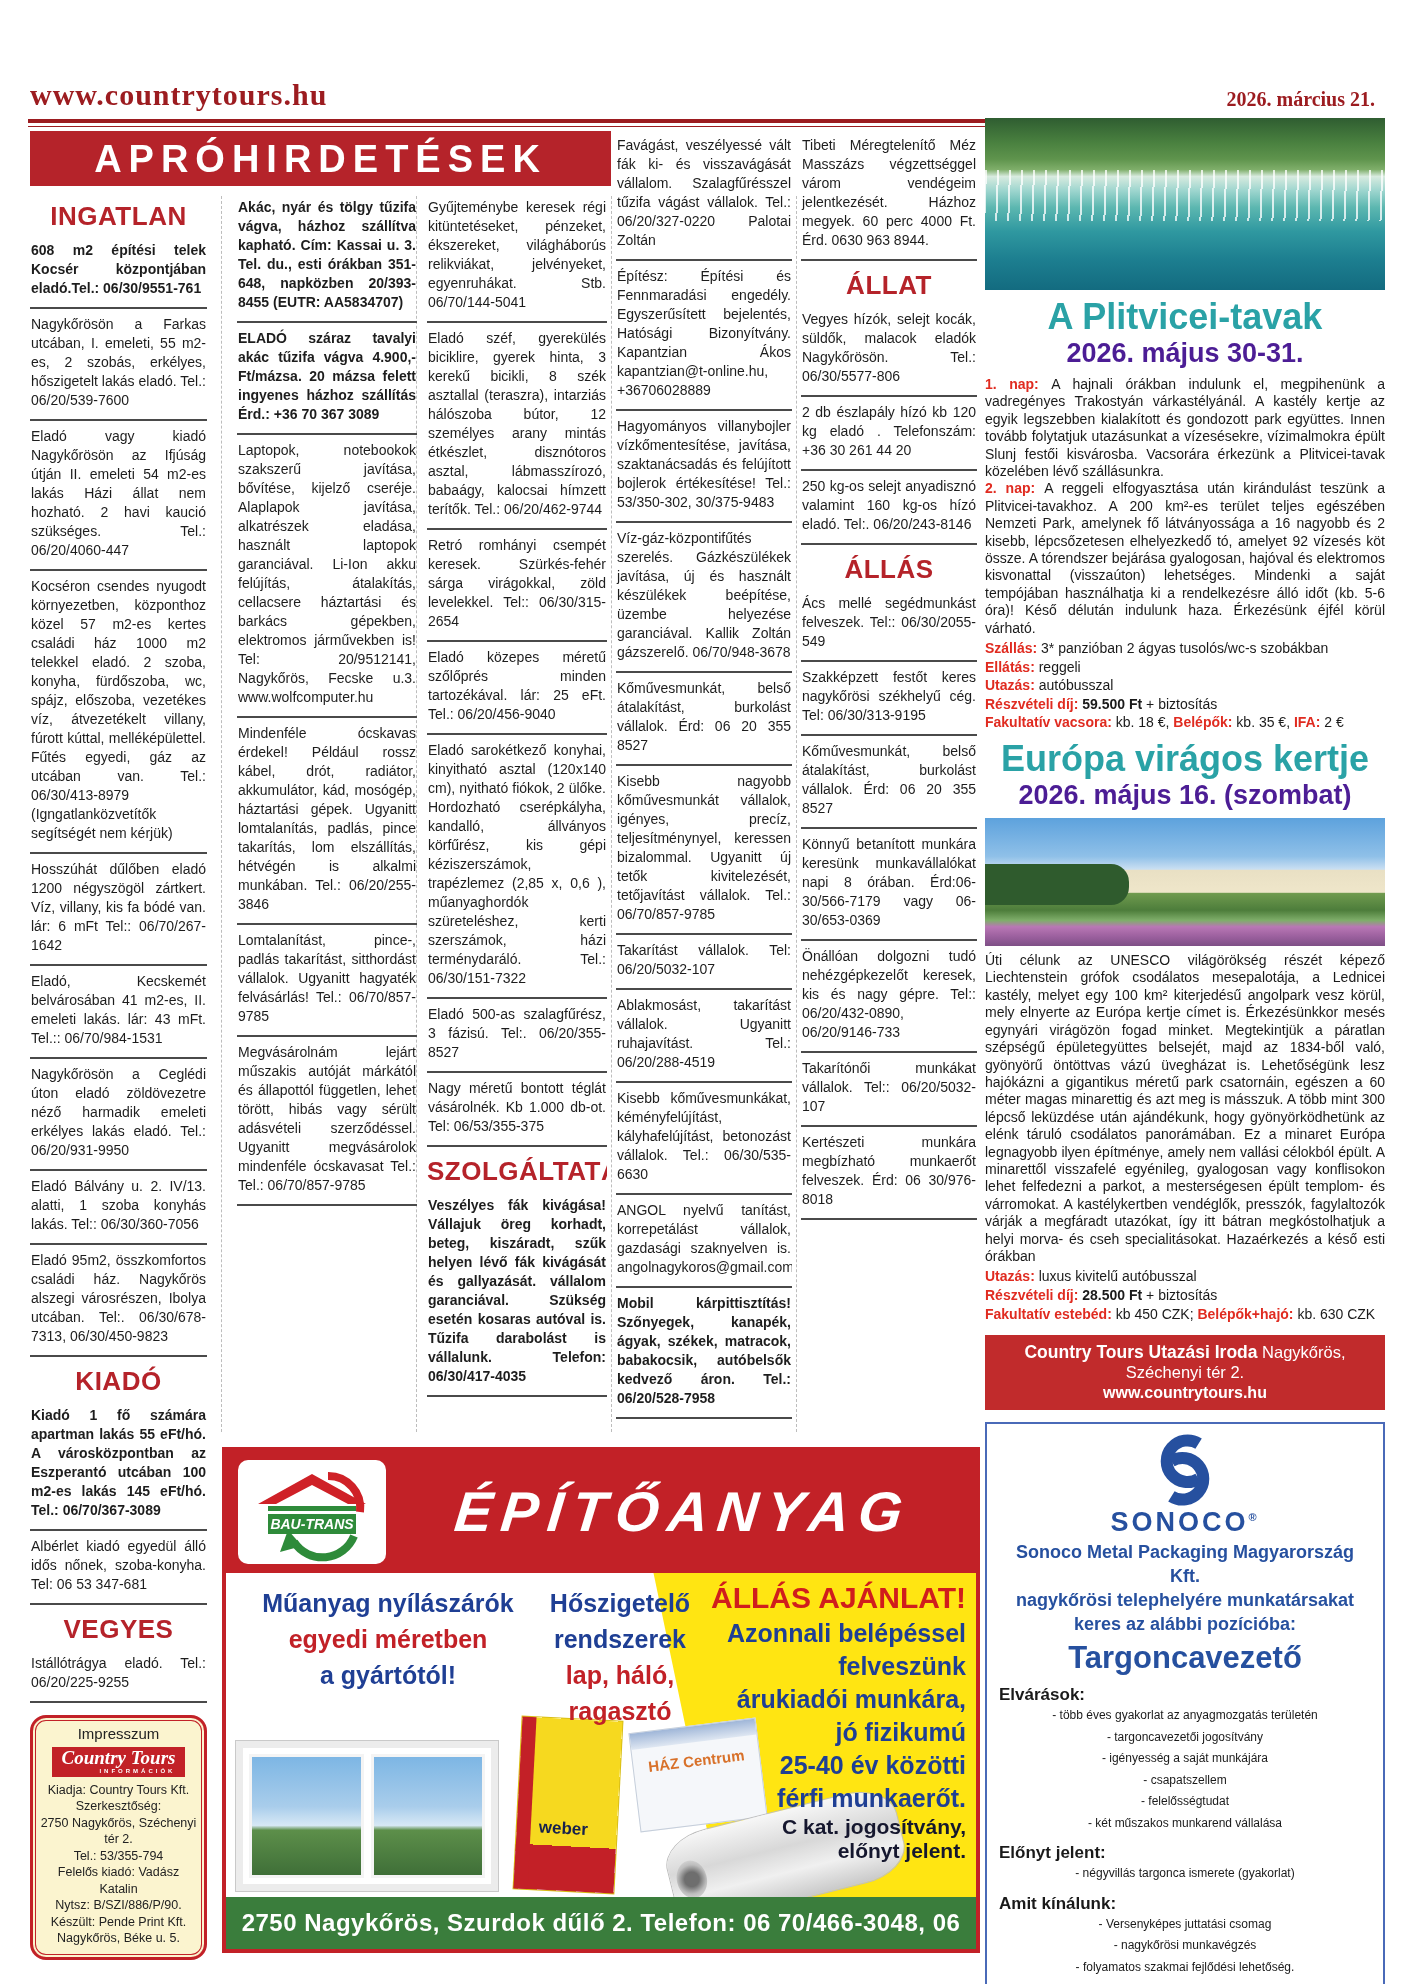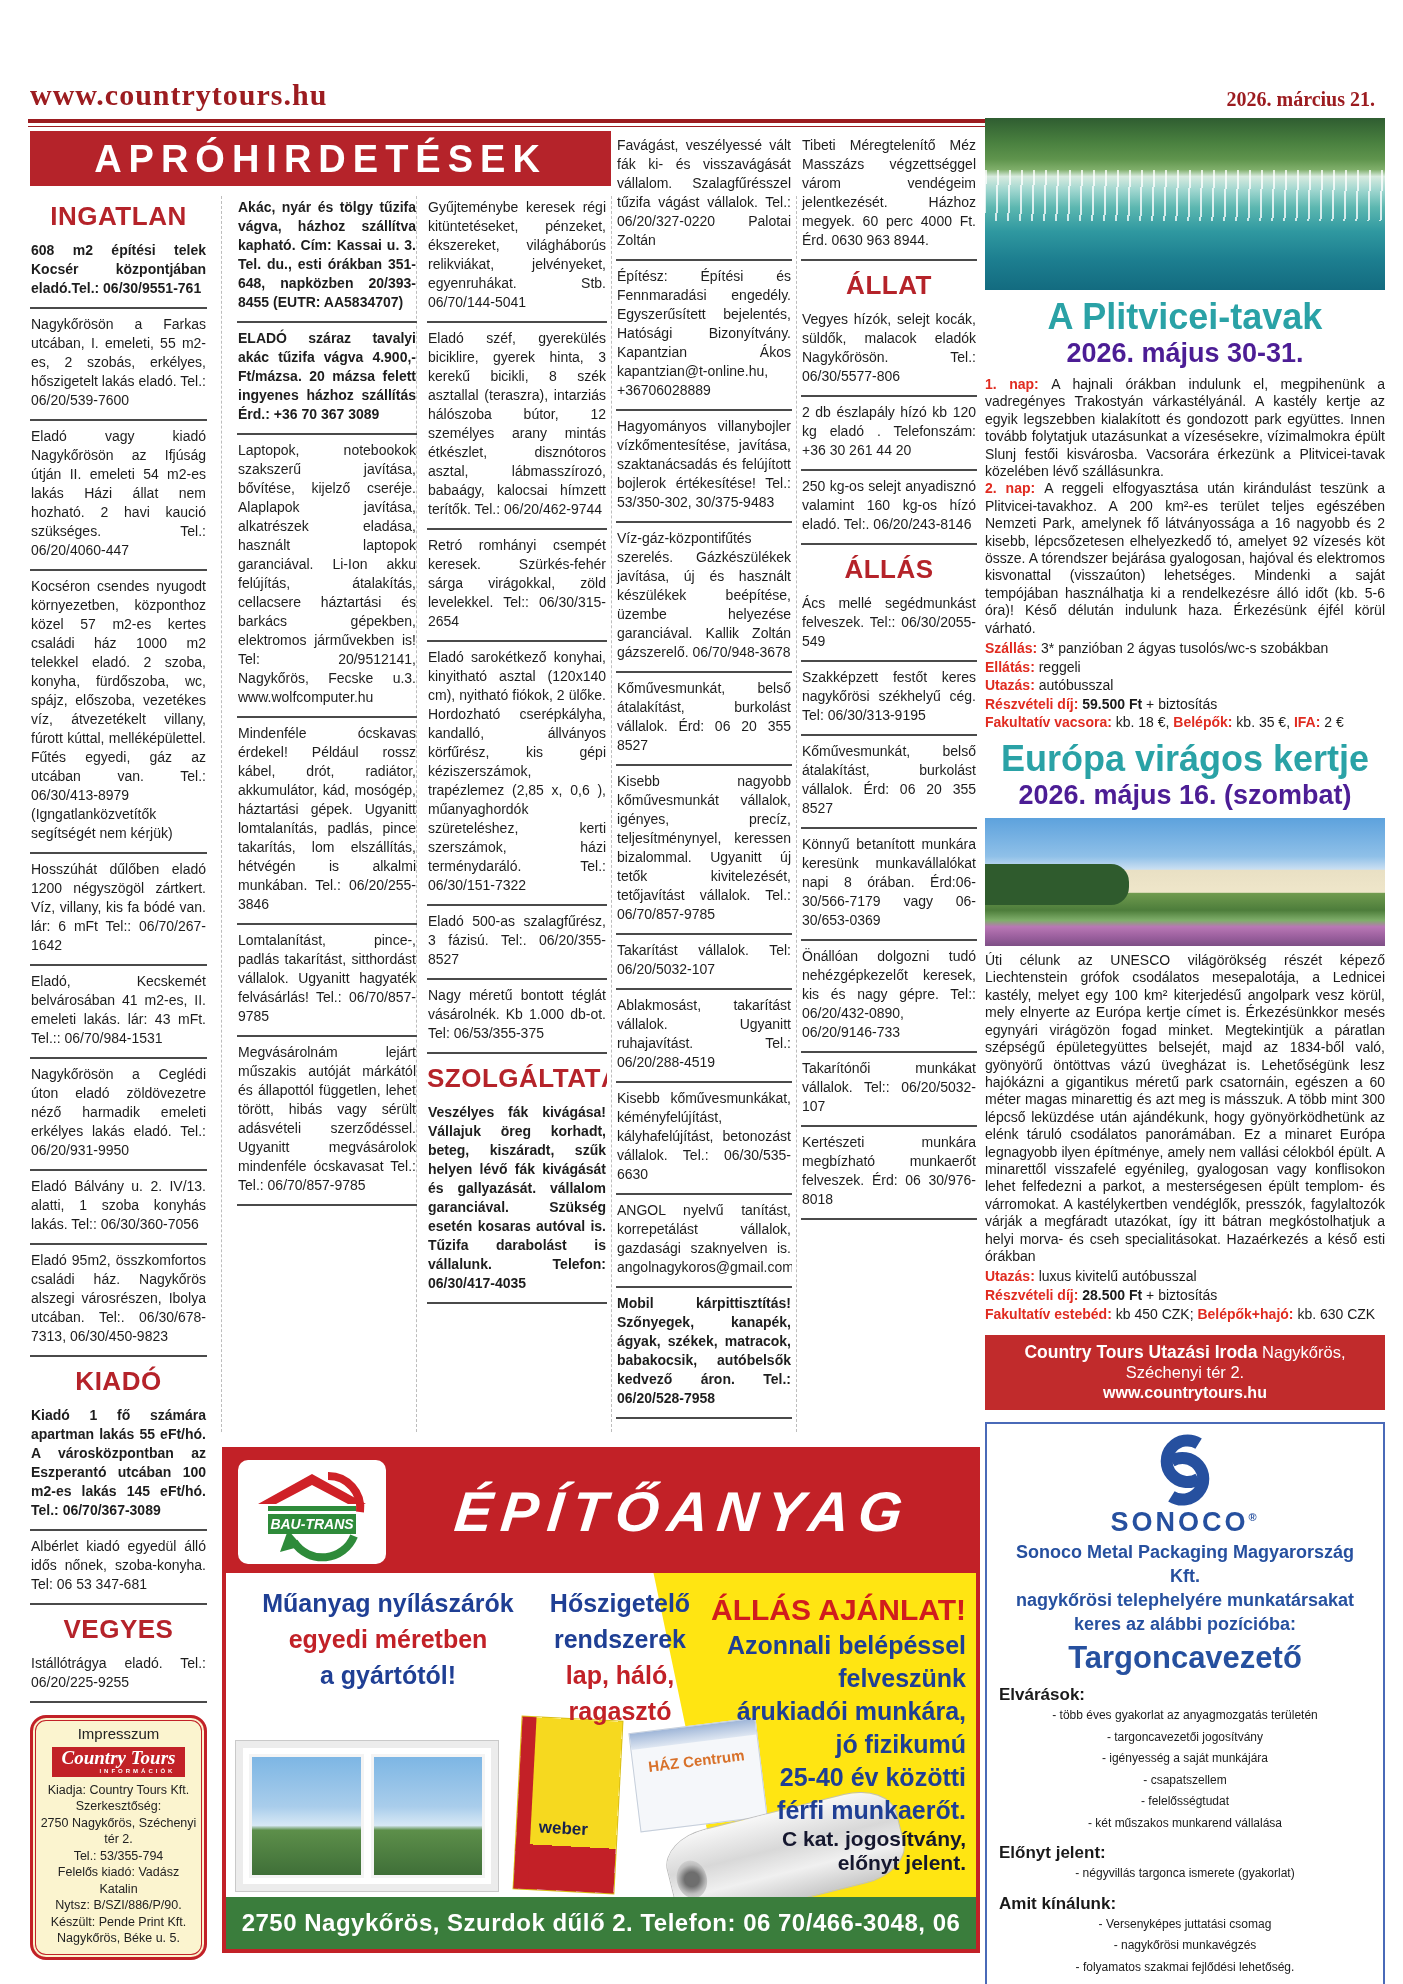--- a/index.html
+++ b/index.html
@@ -73,21 +73,21 @@
   .bautrans{position:absolute;left:12px;top:9px;width:148px;height:104px;background:#fff;border-radius:10px;}
   .bad-title{position:absolute;left:168px;top:10px;right:4px;text-align:center;color:#fff;font-size:56px;
       font-weight:bold;font-style:italic;letter-spacing:9px;transform:skewX(-6deg);line-height:102px;white-space:nowrap;}
   .bad-body{position:absolute;left:0;top:122px;right:0;bottom:52px;overflow:hidden;}
   .bad-yellow{position:absolute;left:0;top:0;right:0;bottom:0;background:#ffe512;
       clip-path:polygon(57% 0,100% 0,100% 100%,66% 100%);}
   .bad-colA{position:absolute;left:16px;top:12px;width:292px;text-align:center;z-index:3;}
   .bad-colB{position:absolute;left:298px;top:12px;width:192px;text-align:center;z-index:3;}
   .bad-line{font-size:25px;font-weight:bold;line-height:36px;}
   .bad-line.blue{color:#1f3f94;} .bad-line.red{color:#c22127;}
-  .jobs{position:absolute;right:10px;top:6px;width:332px;text-align:right;z-index:3;margin-top:12px;}
+  .jobs{position:absolute;right:10px;top:6px;width:332px;text-align:right;z-index:3;}
   .jobs-headline{color:#d01d1d;font-size:30px;font-weight:bold;line-height:38px;}
   .jobs-line{color:#1f3f94;font-size:25px;font-weight:bold;line-height:33px;}
   .jobs-note{color:#15172e;font-size:21px;font-weight:bold;line-height:24px;}
   .bad-green{position:absolute;left:0;bottom:0;right:0;height:52px;background:#3a7d3c;color:#fff;
       font-size:24px;font-weight:bold;text-align:center;line-height:52px;letter-spacing:.5px;}
   
   .prod{position:absolute;z-index:2;}
   .windowp{left:10px;bottom:6px;width:262px;height:150px;background:#fff;border:7px solid #ececec;
       box-shadow:0 0 0 1px #c9c9c9;display:grid;grid-template-columns:1fr 1fr;gap:7px;padding:6px;box-sizing:border-box;}
   .pane{background:linear-gradient(180deg,#7db6e4 0%,#a9cdeb 42%,#d7e8f5 58%,#5d8f4a 62%,#3f6f38 100%);
@@ -164,20 +164,21 @@
       <div class="ad bold">ELADÓ száraz tavalyi akác tűzifa vágva 4.900,- Ft/mázsa. 20 mázsa felett ingyenes házhoz szállítás Érd.: +36 70 367 3089</div>
       <div class="ad">Laptopok, notebookok szakszerű javítása, bővítése, kijelző cseréje. Alaplapok javítása, alkatrészek eladása, használt laptopok garanciával. Li-Ion akku felújítás, átalakítás, cellacsere háztartási és barkács gépekben, elektromos járművekben is! Tel: 20/9512141, Nagykőrös, Fecske u.3. www.wolfcomputer.hu</div>
       <div class="ad">Mindenféle ócskavas érdekel! Például rossz kábel, drót, radiátor, akkumulátor, kád, mosógép, háztartási gépek. Ugyanitt lomtalanítás, padlás, pince takarítás, lom elszállítás, hétvégén is alkalmi munkában. Tel.: 06/20/255-3846</div>
       <div class="ad">Lomtalanítást, pince-, padlás takarítást, sitthordást vállalok. Ugyanitt hagyaték felvásárlás! Tel.: 06/70/857-9785</div>
       <div class="ad">Megvásárolnám lejárt műszakis autóját márkától és állapottól független, lehet törött, hibás vagy sérült adásvételi szerződéssel. Ugyanitt megvásárolok mindenféle ócskavasat Tel.: Tel.: 06/70/857-9785</div>
     </div>
   <div class="col c2">
       <div class="ad">Gyűjteménybe keresek régi kitüntetéseket, pénzeket, ékszereket, világháborús relikviákat, jelvényeket, egyenruhákat. Stb. 06/70/144-5041</div>
       <div class="ad">Eladó széf, gyerekülés biciklire, gyerek hinta, 3 kerekű bicikli, 8 szék asztallal (teraszra), intarziás hálószoba bútor, 12 személyes arany mintás étkészlet, disznótoros asztal, lábmasszírozó, babaágy, kalocsai hímzett terítők. Tel.: 06/20/462-9744</div>
       <div class="ad">Retró romhányi csempét keresek. Szürkés-fehér sárga virágokkal, zöld levelekkel. Tel:: 06/30/315-2654</div>
+      <div class="ad">Eladó közepes méretű szőlőprés minden tartozékával. lár: 25 eFt. Tel.: 06/20/456-9040</div>
       <div class="ad">Eladó sarokétkező konyhai, kinyitható asztal (120x140 cm), nyitható fiókok, 2 ülőke. Hordozható cserépkályha, kandalló, állványos körfűrész, kis gépi kéziszerszámok, trapézlemez (2,85 x, 0,6 ), műanyaghordók szüreteléshez, kerti szerszámok, házi terménydaráló. Tel.: 06/30/151-7322</div>
       <div class="ad">Eladó 500-as szalagfűrész, 3 fázisú. Tel:. 06/20/355-8527</div>
       <div class="ad">Nagy méretű bontott téglát vásárolnék. Kb 1.000 db-ot. Tel: 06/53/355-375</div>
       <div class="sec-heading">SZOLGÁLTATÁS</div>
       <div class="ad bold">Veszélyes fák kivágása! Vállajuk öreg korhadt, beteg, kiszáradt, szűk helyen lévő fák kivágását és gallyazását. vállalom garanciával. Szükség esetén kosaras autóval is. Tűzifa darabolást is vállalunk. Telefon: 06/30/417-4035</div>
     </div>
   <div class="col c3">
       <div class="ad">Favágást, veszélyessé vált fák ki- és visszavágását vállalom. Szalagfűrésszel tűzifa vágást vállalok. Tel.: 06/20/327-0220 Palotai Zoltán</div>
       <div class="ad">Építész: Építési és Fennmaradási engedély. Egyszerűsített bejelentés, Hatósági Bizonyítvány. Kapantzian Ákos kapantzian@t-online.hu, +36706028889</div>
       <div class="ad">Hagyományos villanybojler vízkőmentesítése, javítása, szaktanácsadás és felújított bojlerok értékesítése! Tel.: 53/350-302, 30/375-9483</div>

